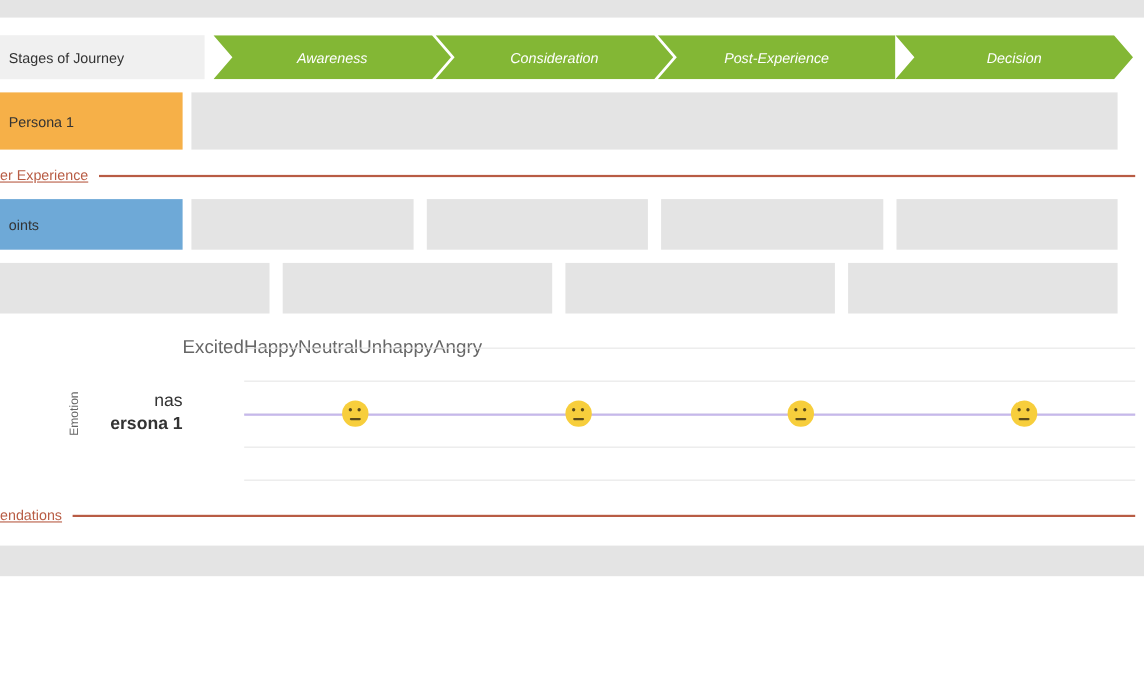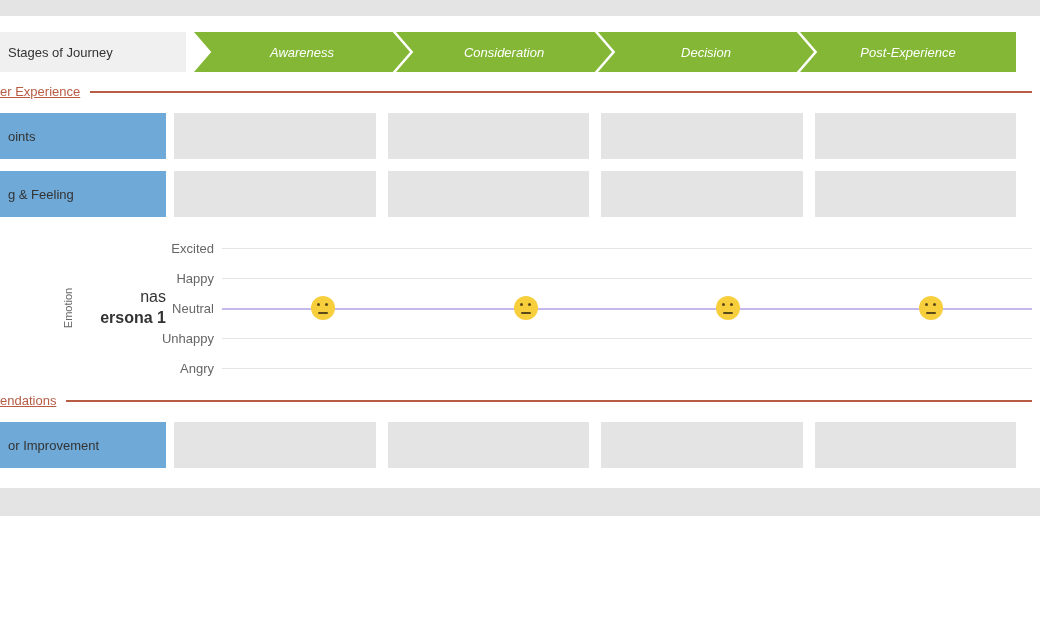--- a/index.html
+++ b/index.html
@@ -149,23 +149,23 @@
     top: 50%;
     transform: translateY(-50%) rotate(-90deg);
     transform-origin: center;
     font-size: 11px;
     color: #666;
   }
   .emotion-scale {
     width: 56px;
     flex: 0 0 56px;
     display: flex;
-    flex-direction: column;
+    flex-direction: row;
     justify-content: space-between;
-    font-size: 13px;
+    font-size: 17px;
     color: #666;
     text-align: right;
     padding-right: 8px;
   }
   .emotion-scale div { height: 20%; display:flex; align-items:center; justify-content:flex-end;}
   .emotion-chart {
     flex: 1;
     position: relative;
     height: 150px;
   }
@@ -225,53 +225,56 @@
             <polygon points="0,0 92,0 100,20 92,40 0,40 8,20" fill="#83b735"></polygon>
           </svg>
         <span>Awareness</span>
       </div>
       <div class="stage-chevron">
         <svg viewBox="0 0 100 40" preserveAspectRatio="none">
             <polygon points="0,0 92,0 100,20 92,40 0,40 8,20" fill="#83b735"></polygon>
           </svg>
         <span>Consideration</span>
       </div>
+      <div class="stage-chevron" style="margin-right:0;">
+        <svg viewBox="0 0 100 40" preserveAspectRatio="none">
+            <polygon points="0,0 100,0 100,40 0,40 8,20" fill="#83b735"></polygon>
+          </svg>
+        <span>Post-Experience</span>
+      </div>
       <div class="stage-chevron">
         <svg viewBox="0 0 100 40" preserveAspectRatio="none">
             <polygon points="0,0 92,0 100,20 92,40 0,40 8,20" fill="#83b735"></polygon>
           </svg>
         <span>Decision</span>
       </div>
-      <div class="stage-chevron" style="margin-right:0;">
-        <svg viewBox="0 0 100 40" preserveAspectRatio="none">
-            <polygon points="0,0 100,0 100,40 0,40 8,20" fill="#83b735"></polygon>
-          </svg>
-        <span>Post-Experience</span>
-      </div>
-    </div>
-  </div>
-
+    </div>
+  </div>
+
+  <div class="row">
+    <div class="row-label persona-label">Persona 1</div>
+    <div class="persona-content"></div>
+  </div>
 
   <div class="section-header">
     <span class="section-title">er Experience</span>
     <div class="hr"></div>
   </div>
 
   <div class="row" style="margin-bottom:12px;">
     <div class="row-label blue-label">oints</div>
     <div class="cell-track">
       <div class="cell"></div>
       <div class="cell"></div>
       <div class="cell"></div>
       <div class="cell"></div>
     </div>
   </div>
 
   <div class="row">
-    <div class="row-label blue-label">g &amp; Feeling</div>
     <div class="cell-track">
       <div class="cell"></div>
       <div class="cell"></div>
       <div class="cell"></div>
       <div class="cell"></div>
     </div>
   </div>
 
   <div class="emotion-row">
     <div class="emotion-side">
@@ -300,25 +303,16 @@
       <div class="emotion-face" style="top:50%; left:62.5%;"></div>
       <div class="emotion-face" style="top:50%; left:87.5%;"></div>
     </div>
   </div>
 
   <div class="section-header">
     <span class="section-title">endations</span>
     <div class="hr"></div>
   </div>
 
-  <div class="row" style="margin-bottom:0;">
-    <div class="row-label blue-label">or Improvement</div>
-    <div class="cell-track">
-      <div class="cell"></div>
-      <div class="cell"></div>
-      <div class="cell"></div>
-      <div class="cell"></div>
-    </div>
-  </div>
 
 </div>
 
 <div class="bottombar"></div>
 
 </body></html>

